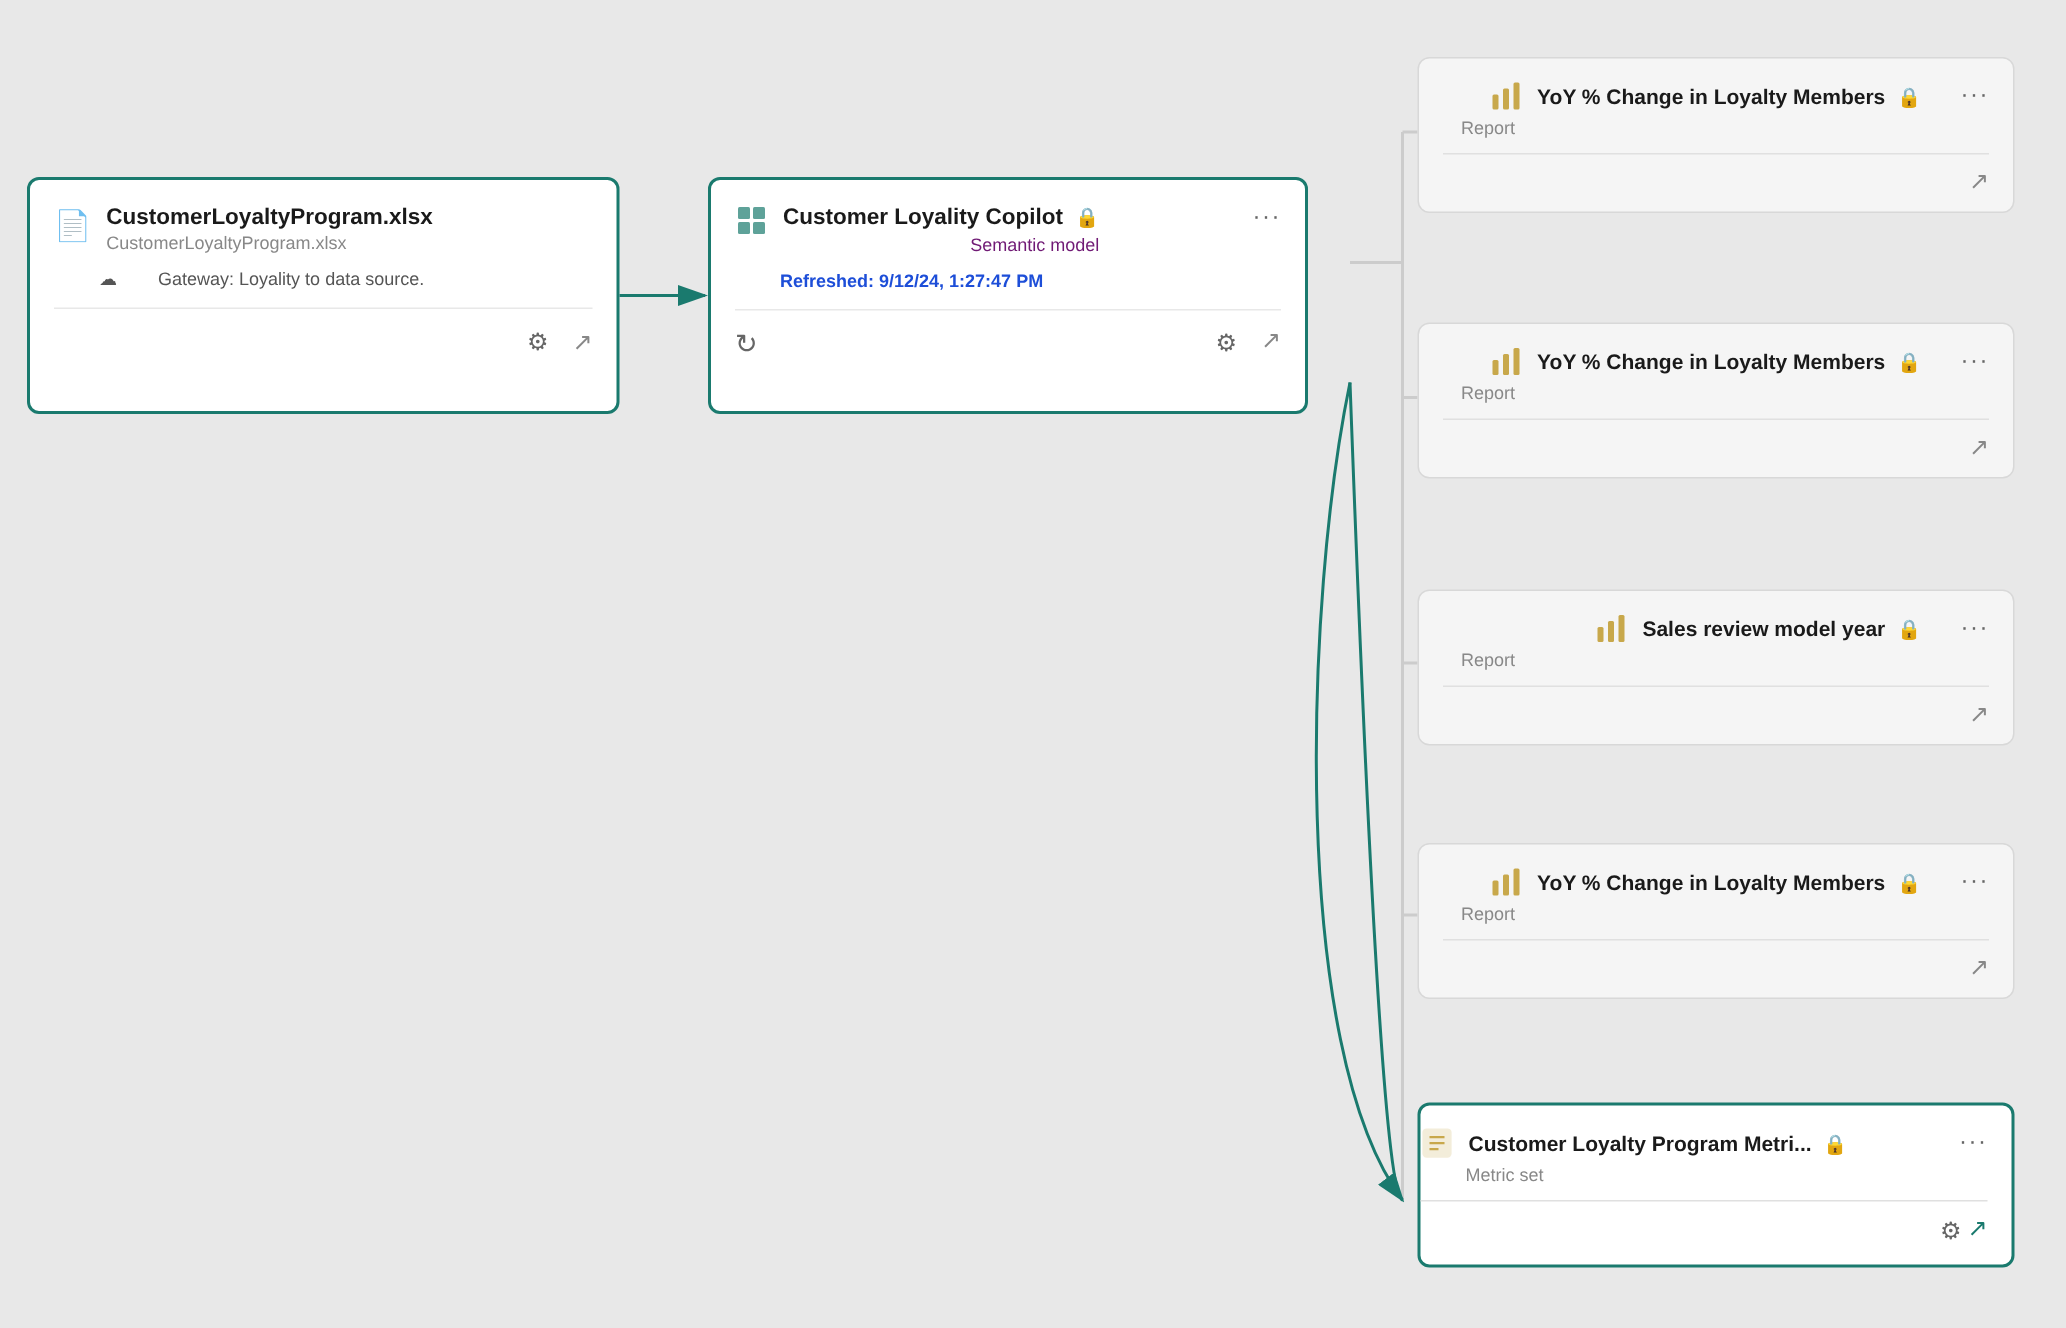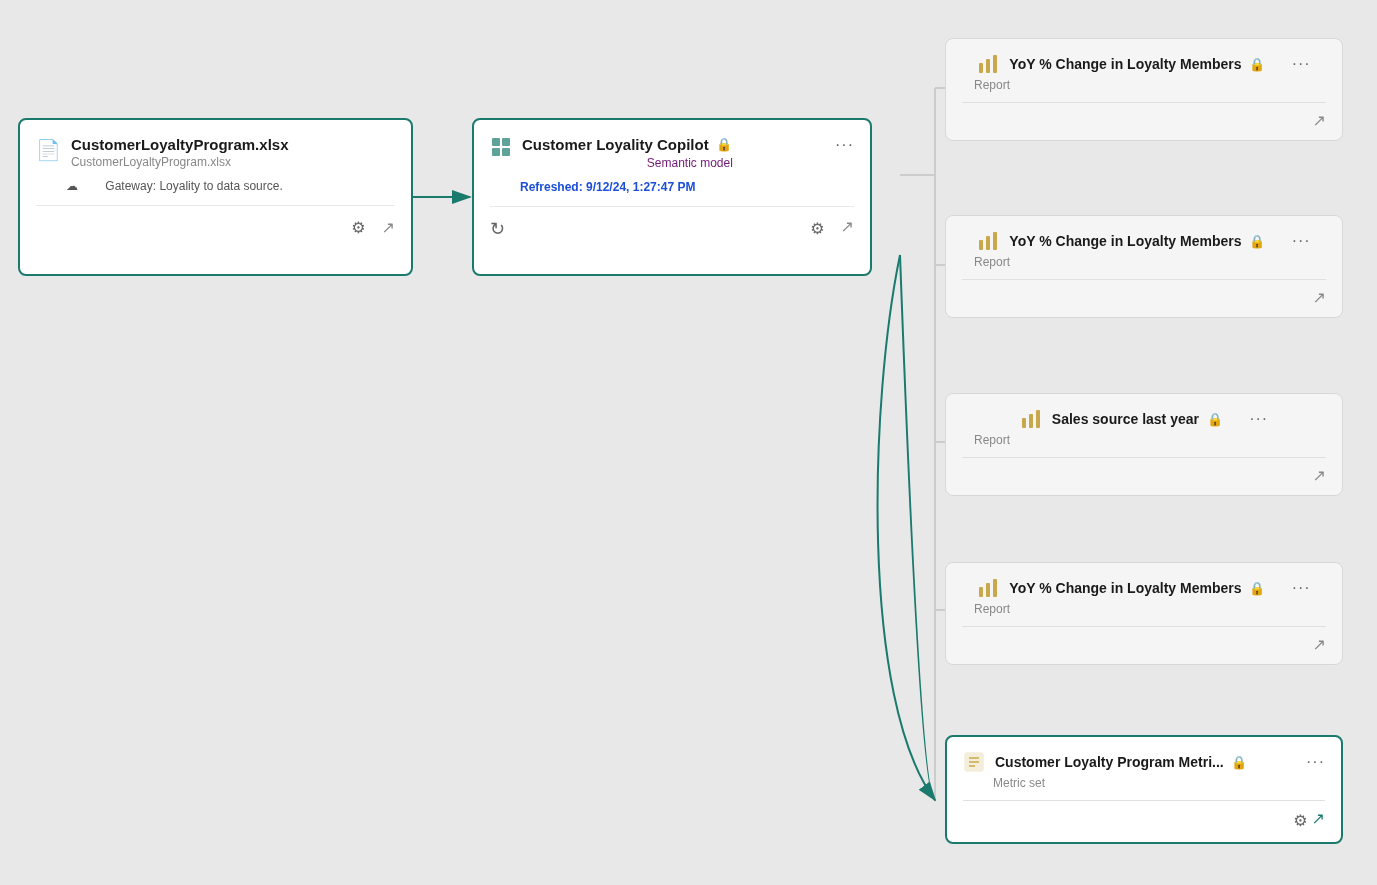--- a/index.html
+++ b/index.html
@@ -148,21 +148,21 @@
       background: #f5f5f5;
       border-radius: 8px;
       border: 1.5px solid #d8d8d8;
       width: 398px;
       padding: 14px 16px 10px 16px;
     }
 
     .report-card .rc-header {
       display: flex;
       align-items: center;
-      justify-content: center;
+      justify-content: flex-end;
       gap: 26px;
     }
 
     .report-card .rc-left {
       display: flex;
       align-items: center;
       gap: 10px;
     }
 
     .report-card .rc-title {
@@ -186,21 +186,21 @@
       padding-top: 8px;
     }
 
     
     .metric-card {
       position: absolute;
       background: #ffffff;
       border-radius: 8px;
       border: 2px solid #1a7a6e;
       width: 398px;
-      padding: 14px 16px 10px 16px;
+      padding: 14px 16px 10px 0;
     }
 
     .metric-card .rc-header {
       display: flex;
       align-items: center;
       justify-content: space-between;
     }
 
     .metric-card .rc-left {
       display: flex;
@@ -412,21 +412,21 @@
   <div class="report-card" style="left: 945px; top: 393px;">
     <div class="rc-header">
       <div class="rc-left">
         <svg width="22" height="22" viewBox="0 0 22 22" fill="none">
           <rect x="2" y="10" width="4" height="10" rx="1" fill="#c8a84b"></rect>
           <rect x="9" y="6" width="4" height="14" rx="1" fill="#c8a84b"></rect>
           <rect x="16" y="2" width="4" height="18" rx="1" fill="#c8a84b"></rect>
         </svg>
         <div>
           <div class="title-row">
-            <span class="rc-title">Sales source last year</span>
+            <span class="rc-title">Sales review model year</span>
             <span class="lock-icon">🔒</span>
           </div>
         </div>
       </div>
       <span class="dots-menu">···</span>
     </div>
     <div class="rc-subtitle">Report</div>
     <div class="rc-footer">
       <span class="link-icon">↗</span>
     </div>

